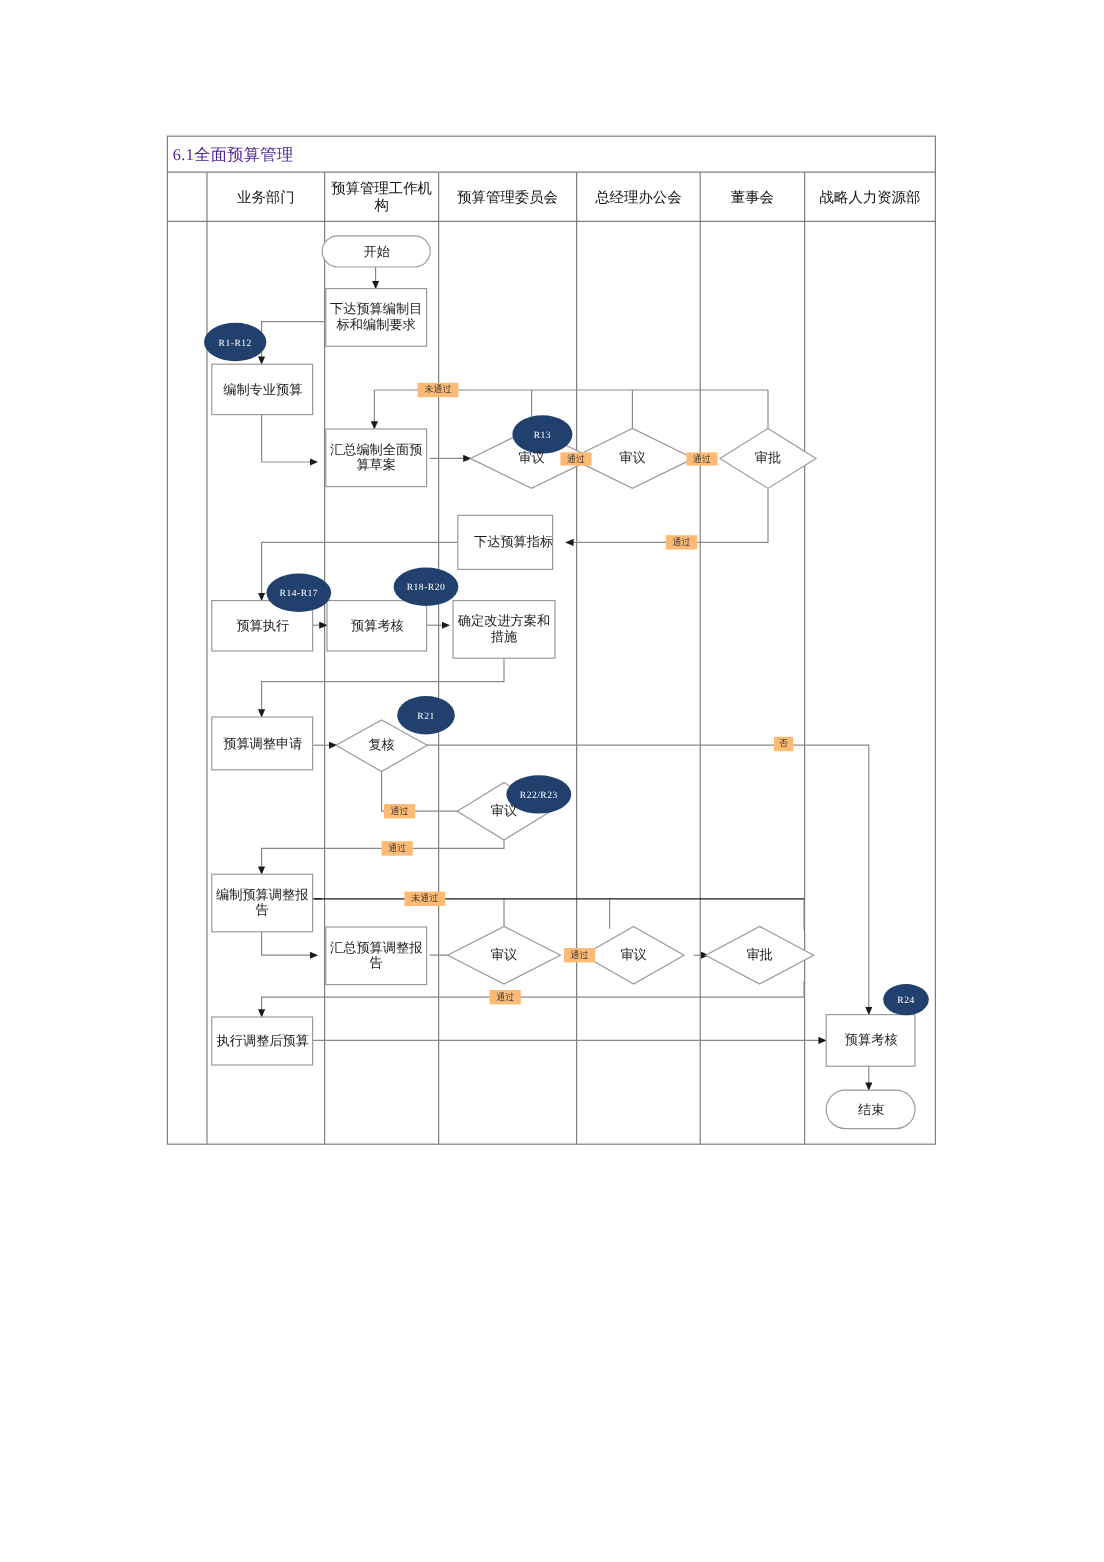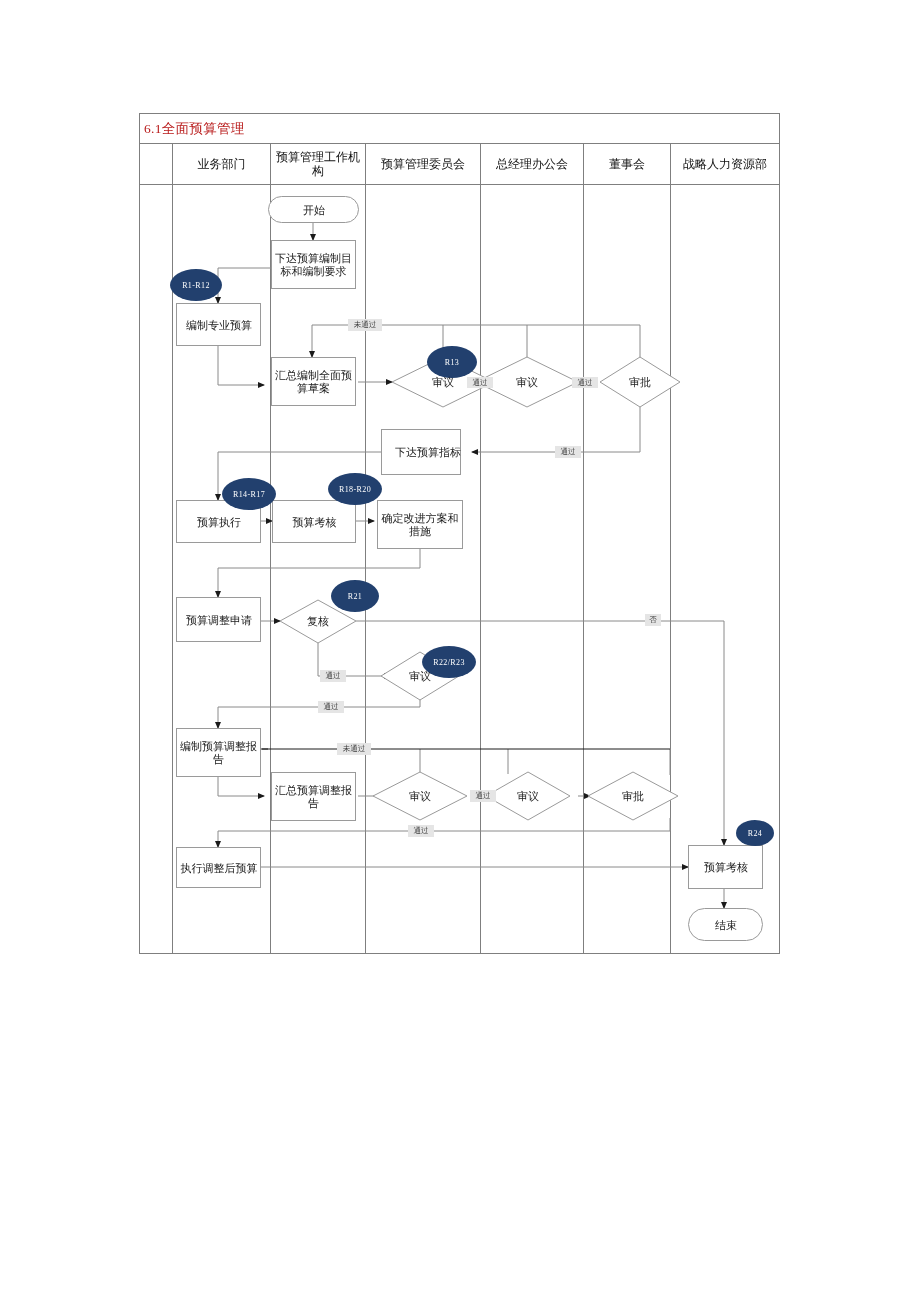--- a/index.html
+++ b/index.html
@@ -13,32 +13,32 @@
     pointer-events:none;
   }
   .badge-text{
     position:absolute;display:flex;align-items:center;justify-content:center;
     color:#ffffff;font-size:8px;letter-spacing:.4px;
     font-family:"Liberation Serif","DejaVu Serif",serif;
     pointer-events:none;white-space:nowrap;
   }
   .edge-label{
     position:absolute;display:flex;align-items:center;justify-content:center;
-    color:#3a3a3a;font-size:7.5px;background:#e5e5e5;padding:0 1px;
+    color:#3a3a3a;font-size:7.5px;background:#fdba74;padding:0 1px;
     font-family:"Liberation Serif","DejaVu Serif",serif;
     pointer-events:none;white-space:nowrap;
   }
   .hdr-text{
     position:absolute;display:flex;align-items:center;justify-content:center;
     text-align:center;line-height:1.12;color:#111;font-size:12px;
     font-family:"Liberation Serif","DejaVu Serif",serif;
     pointer-events:none;
   }
   .title-text{
-    position:absolute;color:#b91c1c;font-size:13.5px;letter-spacing:.3px;
+    position:absolute;color:#4c1d95;font-size:13.5px;letter-spacing:.3px;
     font-family:"Liberation Serif","DejaVu Serif",serif;
     display:flex;align-items:center;pointer-events:none;
   }
 </style>
 </head>
 <body>
 
 <div id="page">
 
   <svg id="chart" viewBox="0 0 920 1302" xmlns="http://www.w3.org/2000/svg">

